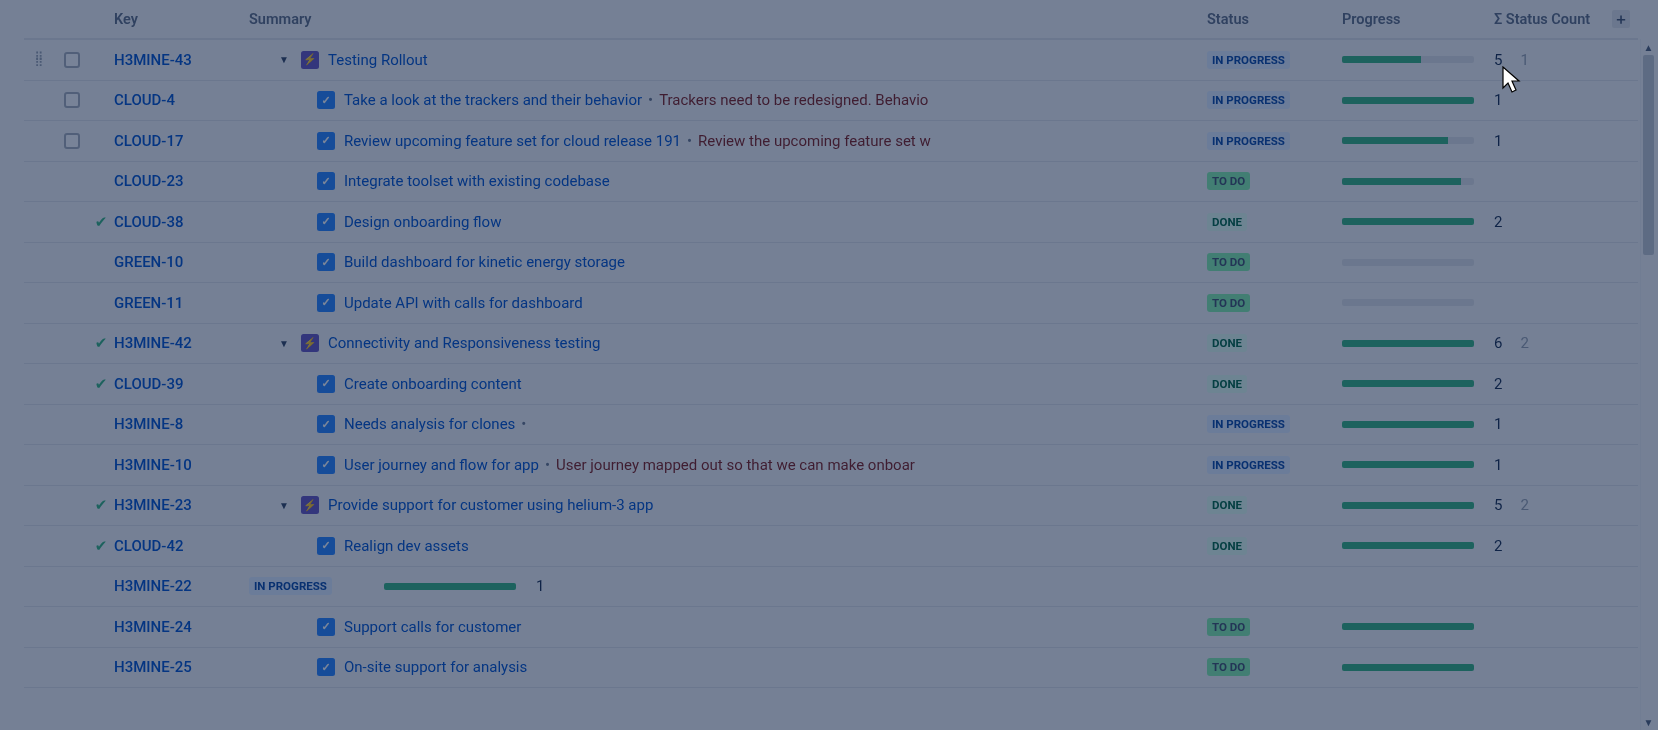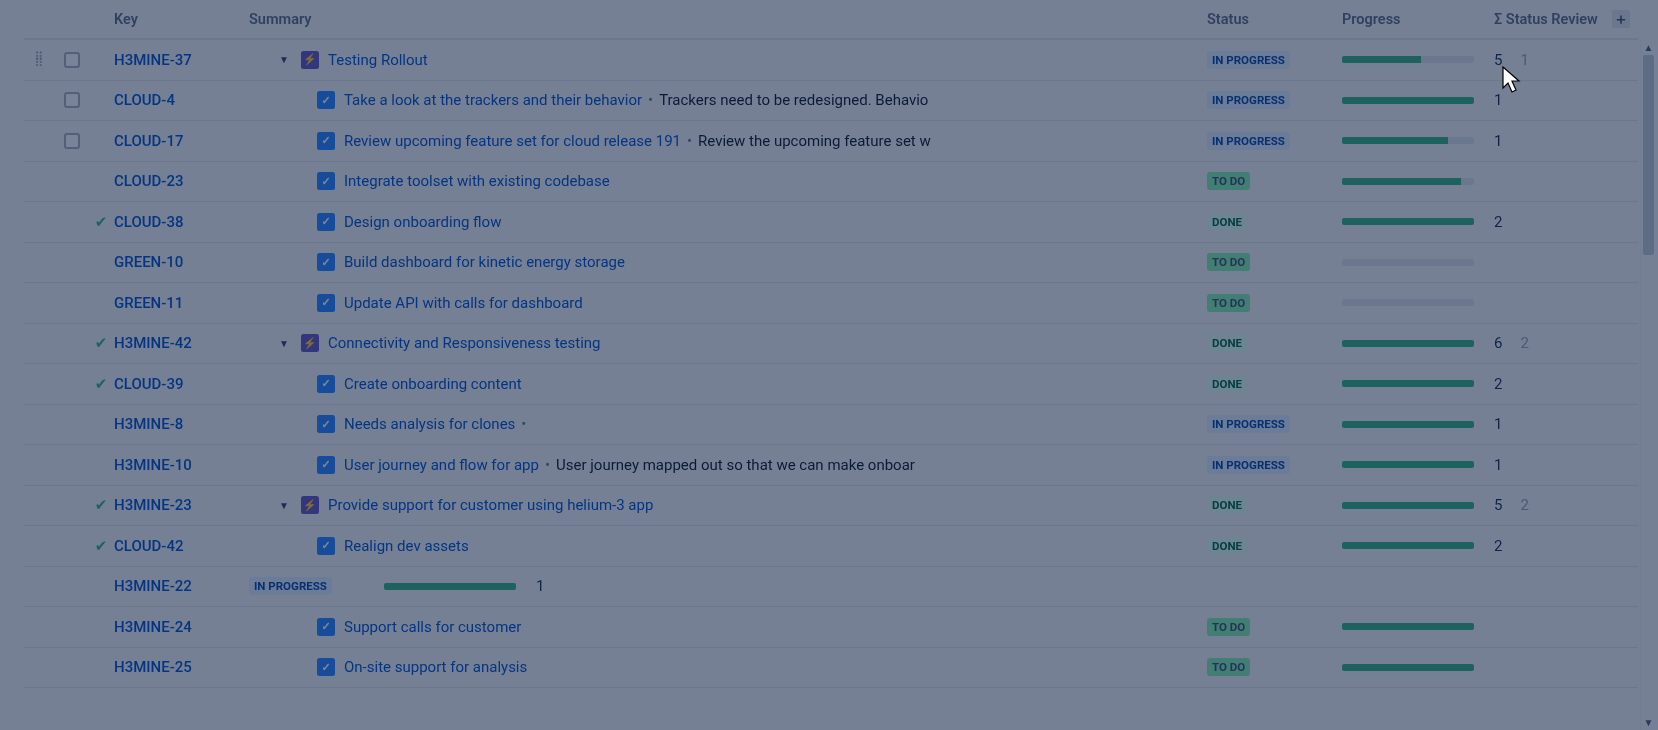--- a/index.html
+++ b/index.html
@@ -68,21 +68,21 @@
     font-weight: 500;
     cursor: pointer;
   }
   .summary-link {
     color: #0052cc;
     font-weight: 400;
     cursor: pointer;
     white-space: nowrap;
   }
   .summary-desc {
-    color: #0f172a;
+    color: #7f1d1d;
     white-space: nowrap;
     overflow: hidden;
     text-overflow: ellipsis;
   }
   .sep { color: #6b778c; margin: 0 6px; }
   .expand-toggle {
     width: 18px;
     margin-right: 8px;
     color: #344563;
     font-size: 10px;
@@ -216,37 +216,37 @@
 <div class="table-wrap">
 
   <div class="header-row">
     <div class="cell col-handle"></div>
     <div class="cell col-check"></div>
     <div class="cell col-done"></div>
     <div class="cell col-key">Key</div>
     <div class="cell col-summary">Summary</div>
     <div class="cell col-status">Status</div>
     <div class="cell col-progress">Progress</div>
-    <div class="cell col-count">Σ Status Review</div>
+    <div class="cell col-count">Σ Status Count</div>
     <div class="cell col-add">
       <span class="add-btn">＋</span>
     </div>
   </div>
 
   <div id="rows">
       <div class="row hovered">
         <div class="cell col-handle">
           <div class="drag-dots">⠿<br>⠿</div>
         </div>
         <div class="cell col-check">
           <div class="checkbox"></div>
         </div>
         <div class="cell col-done"></div>
         <div class="cell col-key">
-          <span class="key-link">H3MINE-37</span>
+          <span class="key-link">H3MINE-43</span>
         </div>
         <div class="cell col-summary indent-1">
           <span class="expand-toggle">
             <span>▼</span>
           </span>
           <span class="epic-icon"></span>
           <span class="summary-link">Testing Rollout</span>
         </div>
         <div class="cell col-status">
           <span class="status-lozenge st-inprogress">IN PROGRESS</span>

